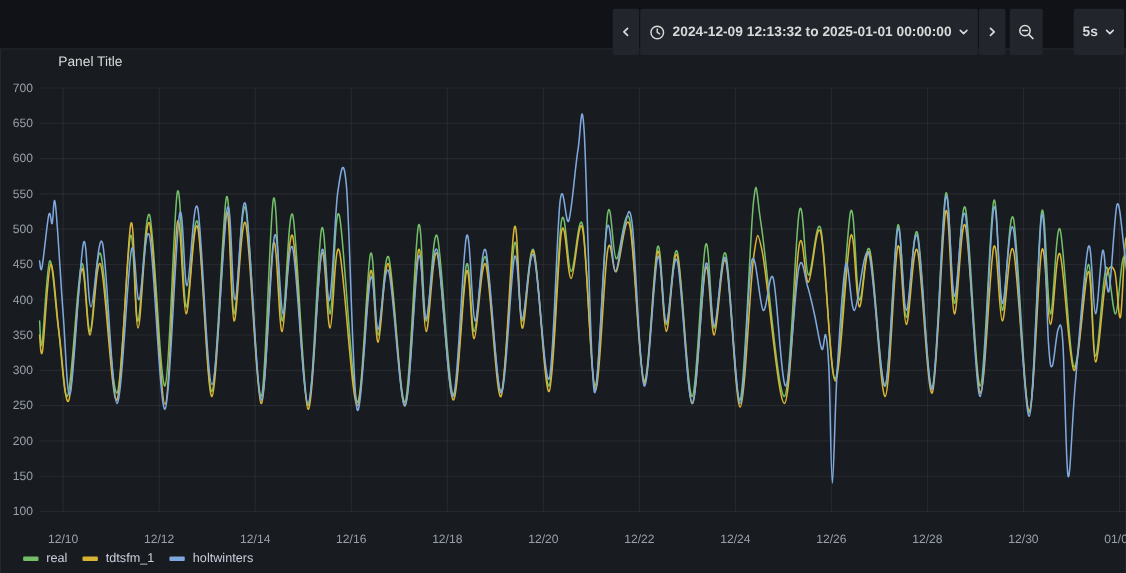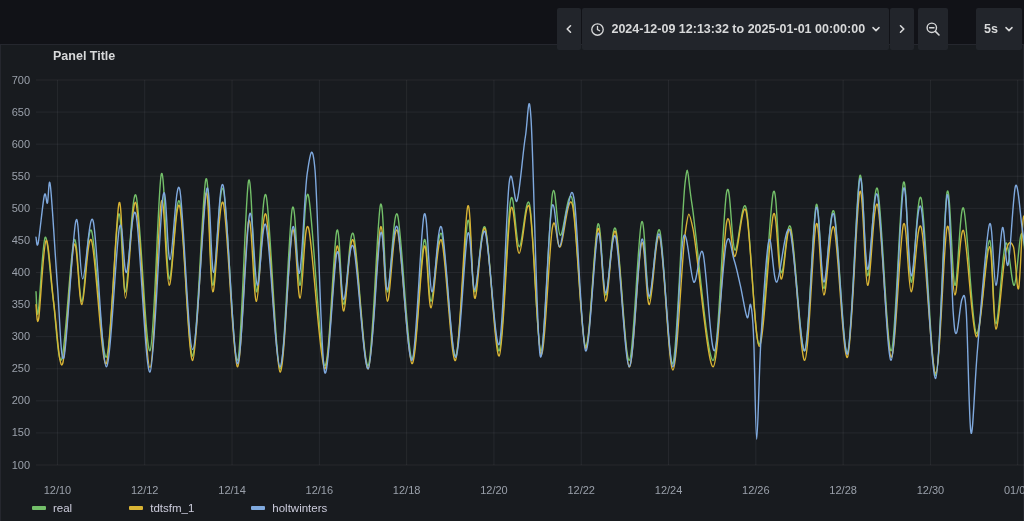--- a/index.html
+++ b/index.html
@@ -21,25 +21,25 @@
   .btn svg{display:block;}
   .icon-btn{padding:0 7px;}
   .sp4{width:4px;} .sp28{width:28px;}
   
   .panel{
     position:absolute;left:0;top:44px;width:1022px;height:476px;
     background:#181b1f;border:1px solid #25272e;z-index:1;
   }
   .panel-title{
     position:absolute;left:13px;top:49px;z-index:3;
-    font-size:12.5px;font-weight:700;color:#d8d9da;cursor:pointer;padding-left:40px;
+    font-size:12.5px;font-weight:400;color:#d8d9da;cursor:pointer;padding-left:40px;
   }
   #chart{position:absolute;left:0;top:0;z-index:2;}
   
-  .legend{position:absolute;left:32px;top:502px;display:flex;align-items:flex-end;z-index:3;gap:43px;}
+  .legend{position:absolute;left:21px;top:502px;display:flex;align-items:flex-end;z-index:3;}
   .legend-item{display:flex;align-items:center;margin-right:14px;cursor:pointer;}
   .swatch{width:14px;height:4px;border-radius:1px;margin-right:7px;}
   .legend-label{font-size:11.5px;color:#ccccdc;}
 </style>
 </head>
 <body>
 
 <div class="toolbar">
   <div class="grp">
     <button class="btn icon-btn">

